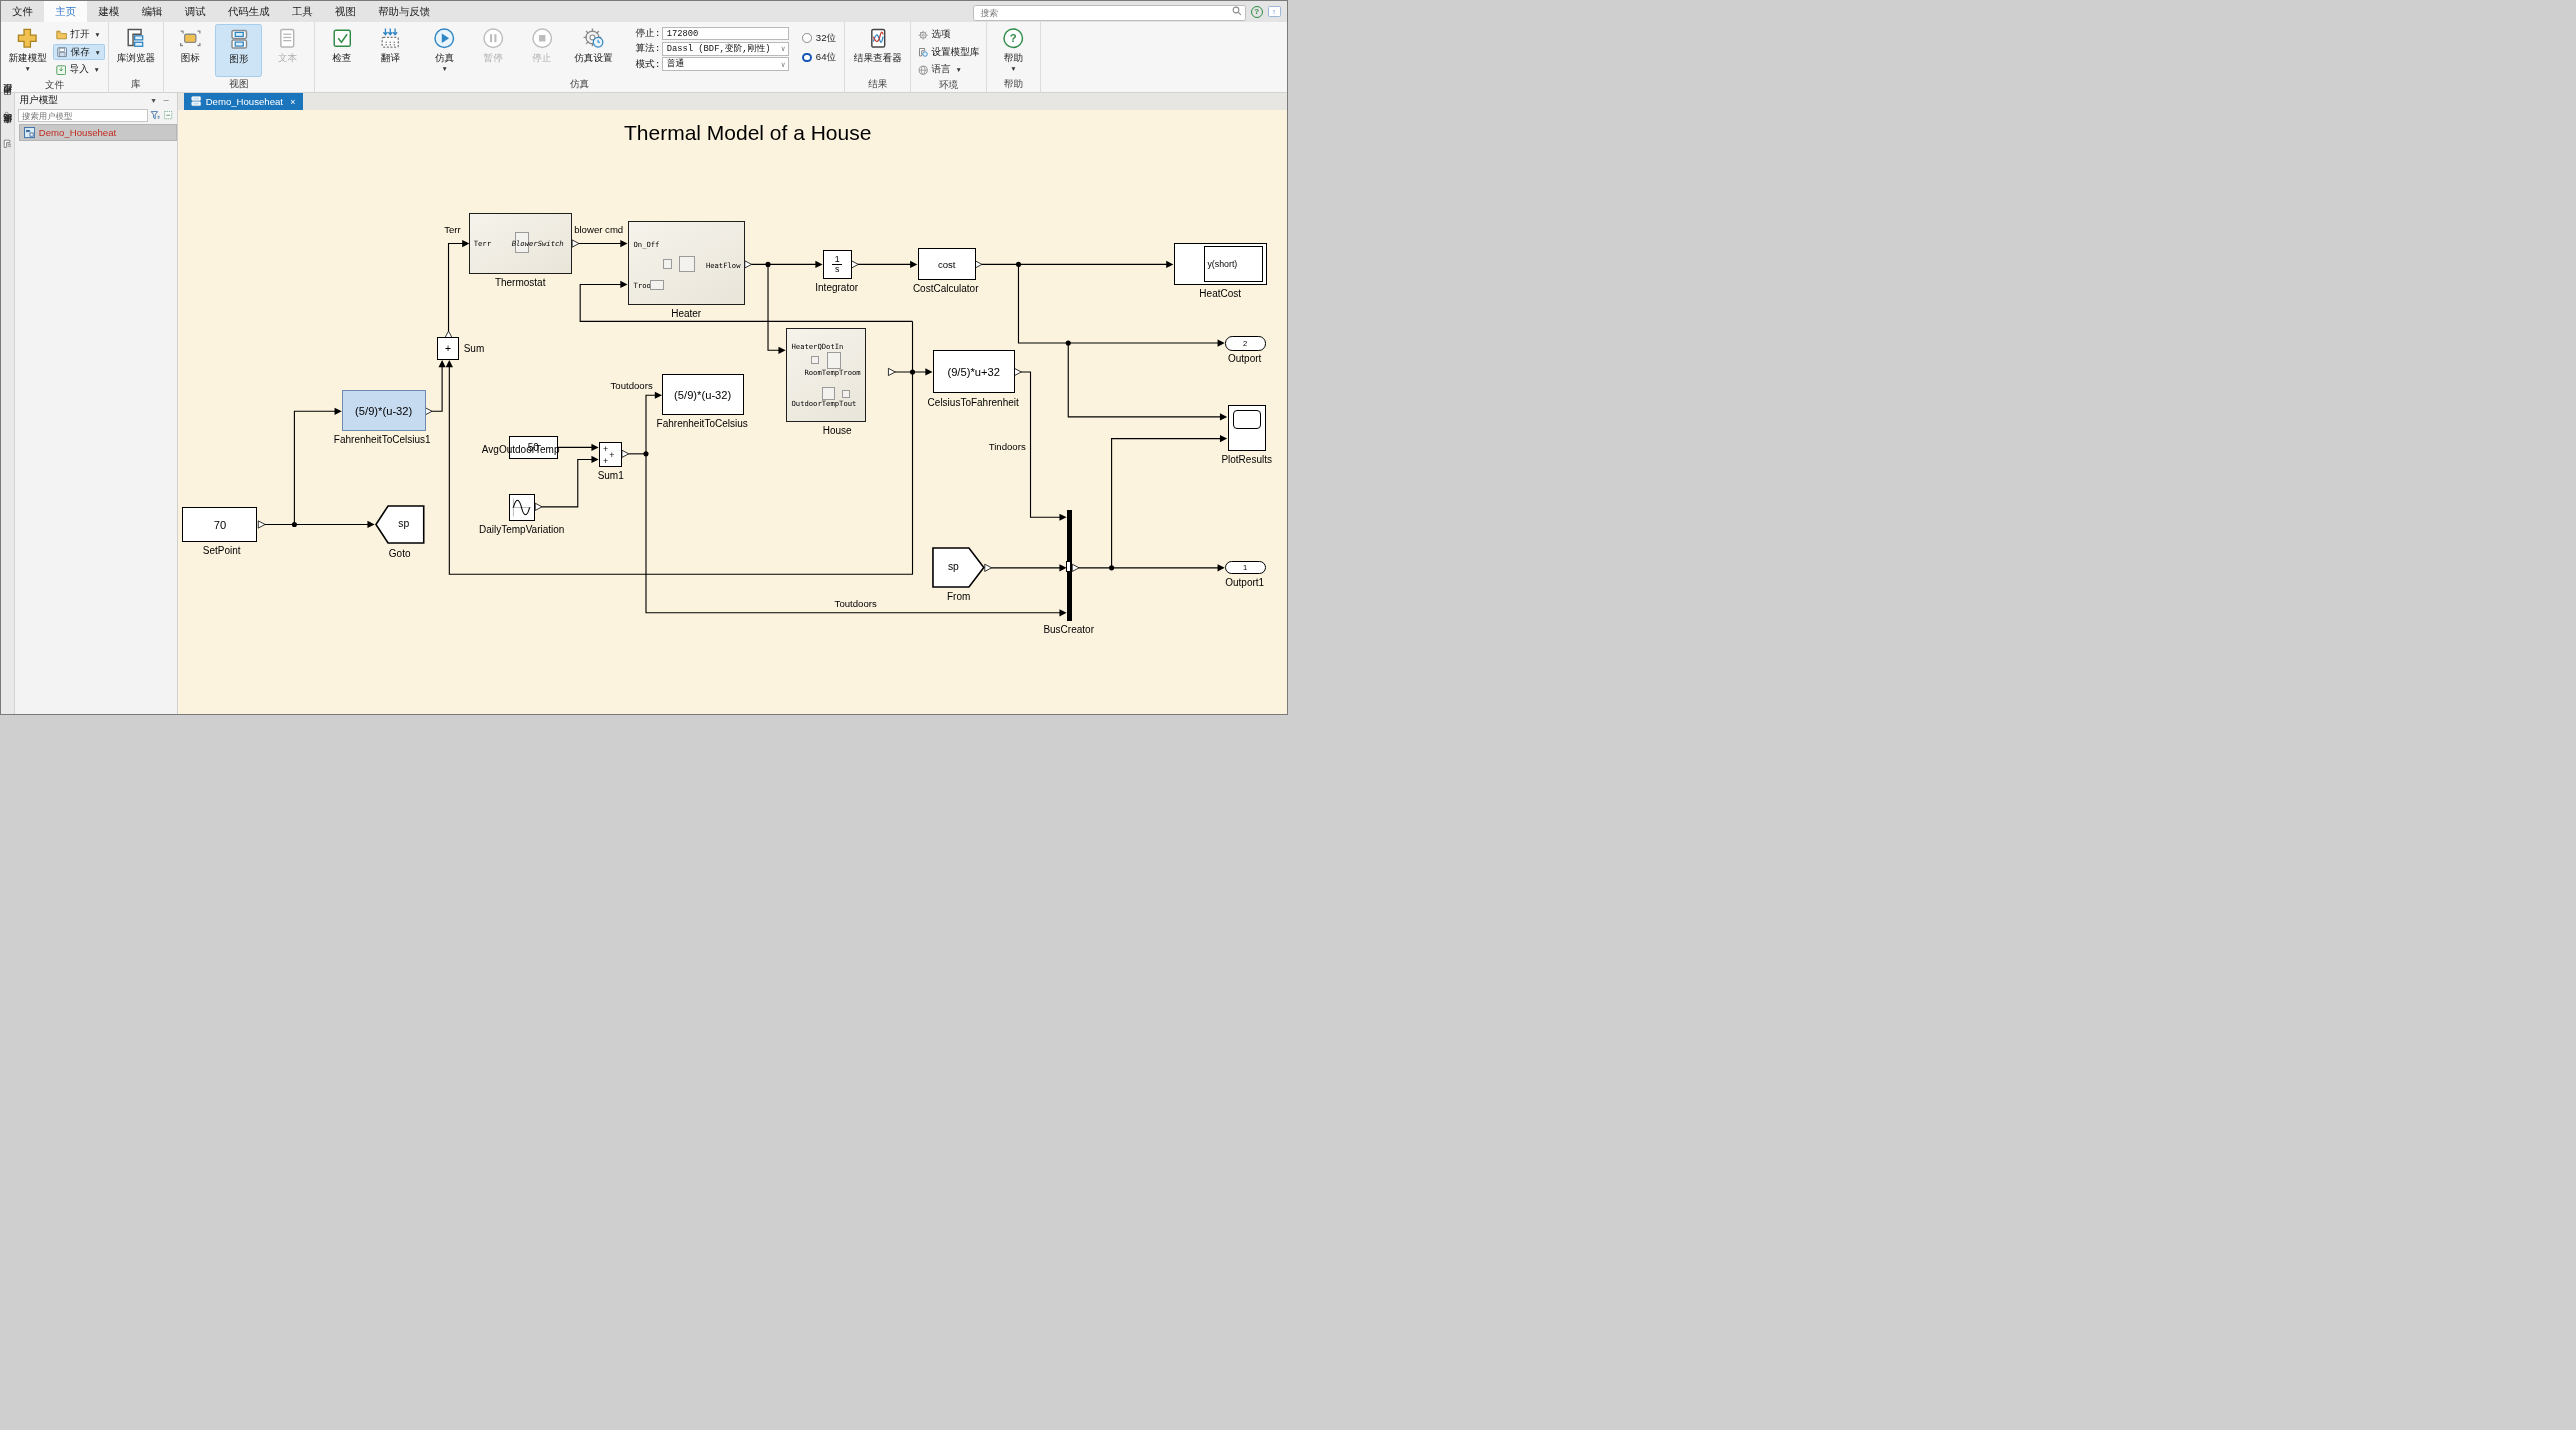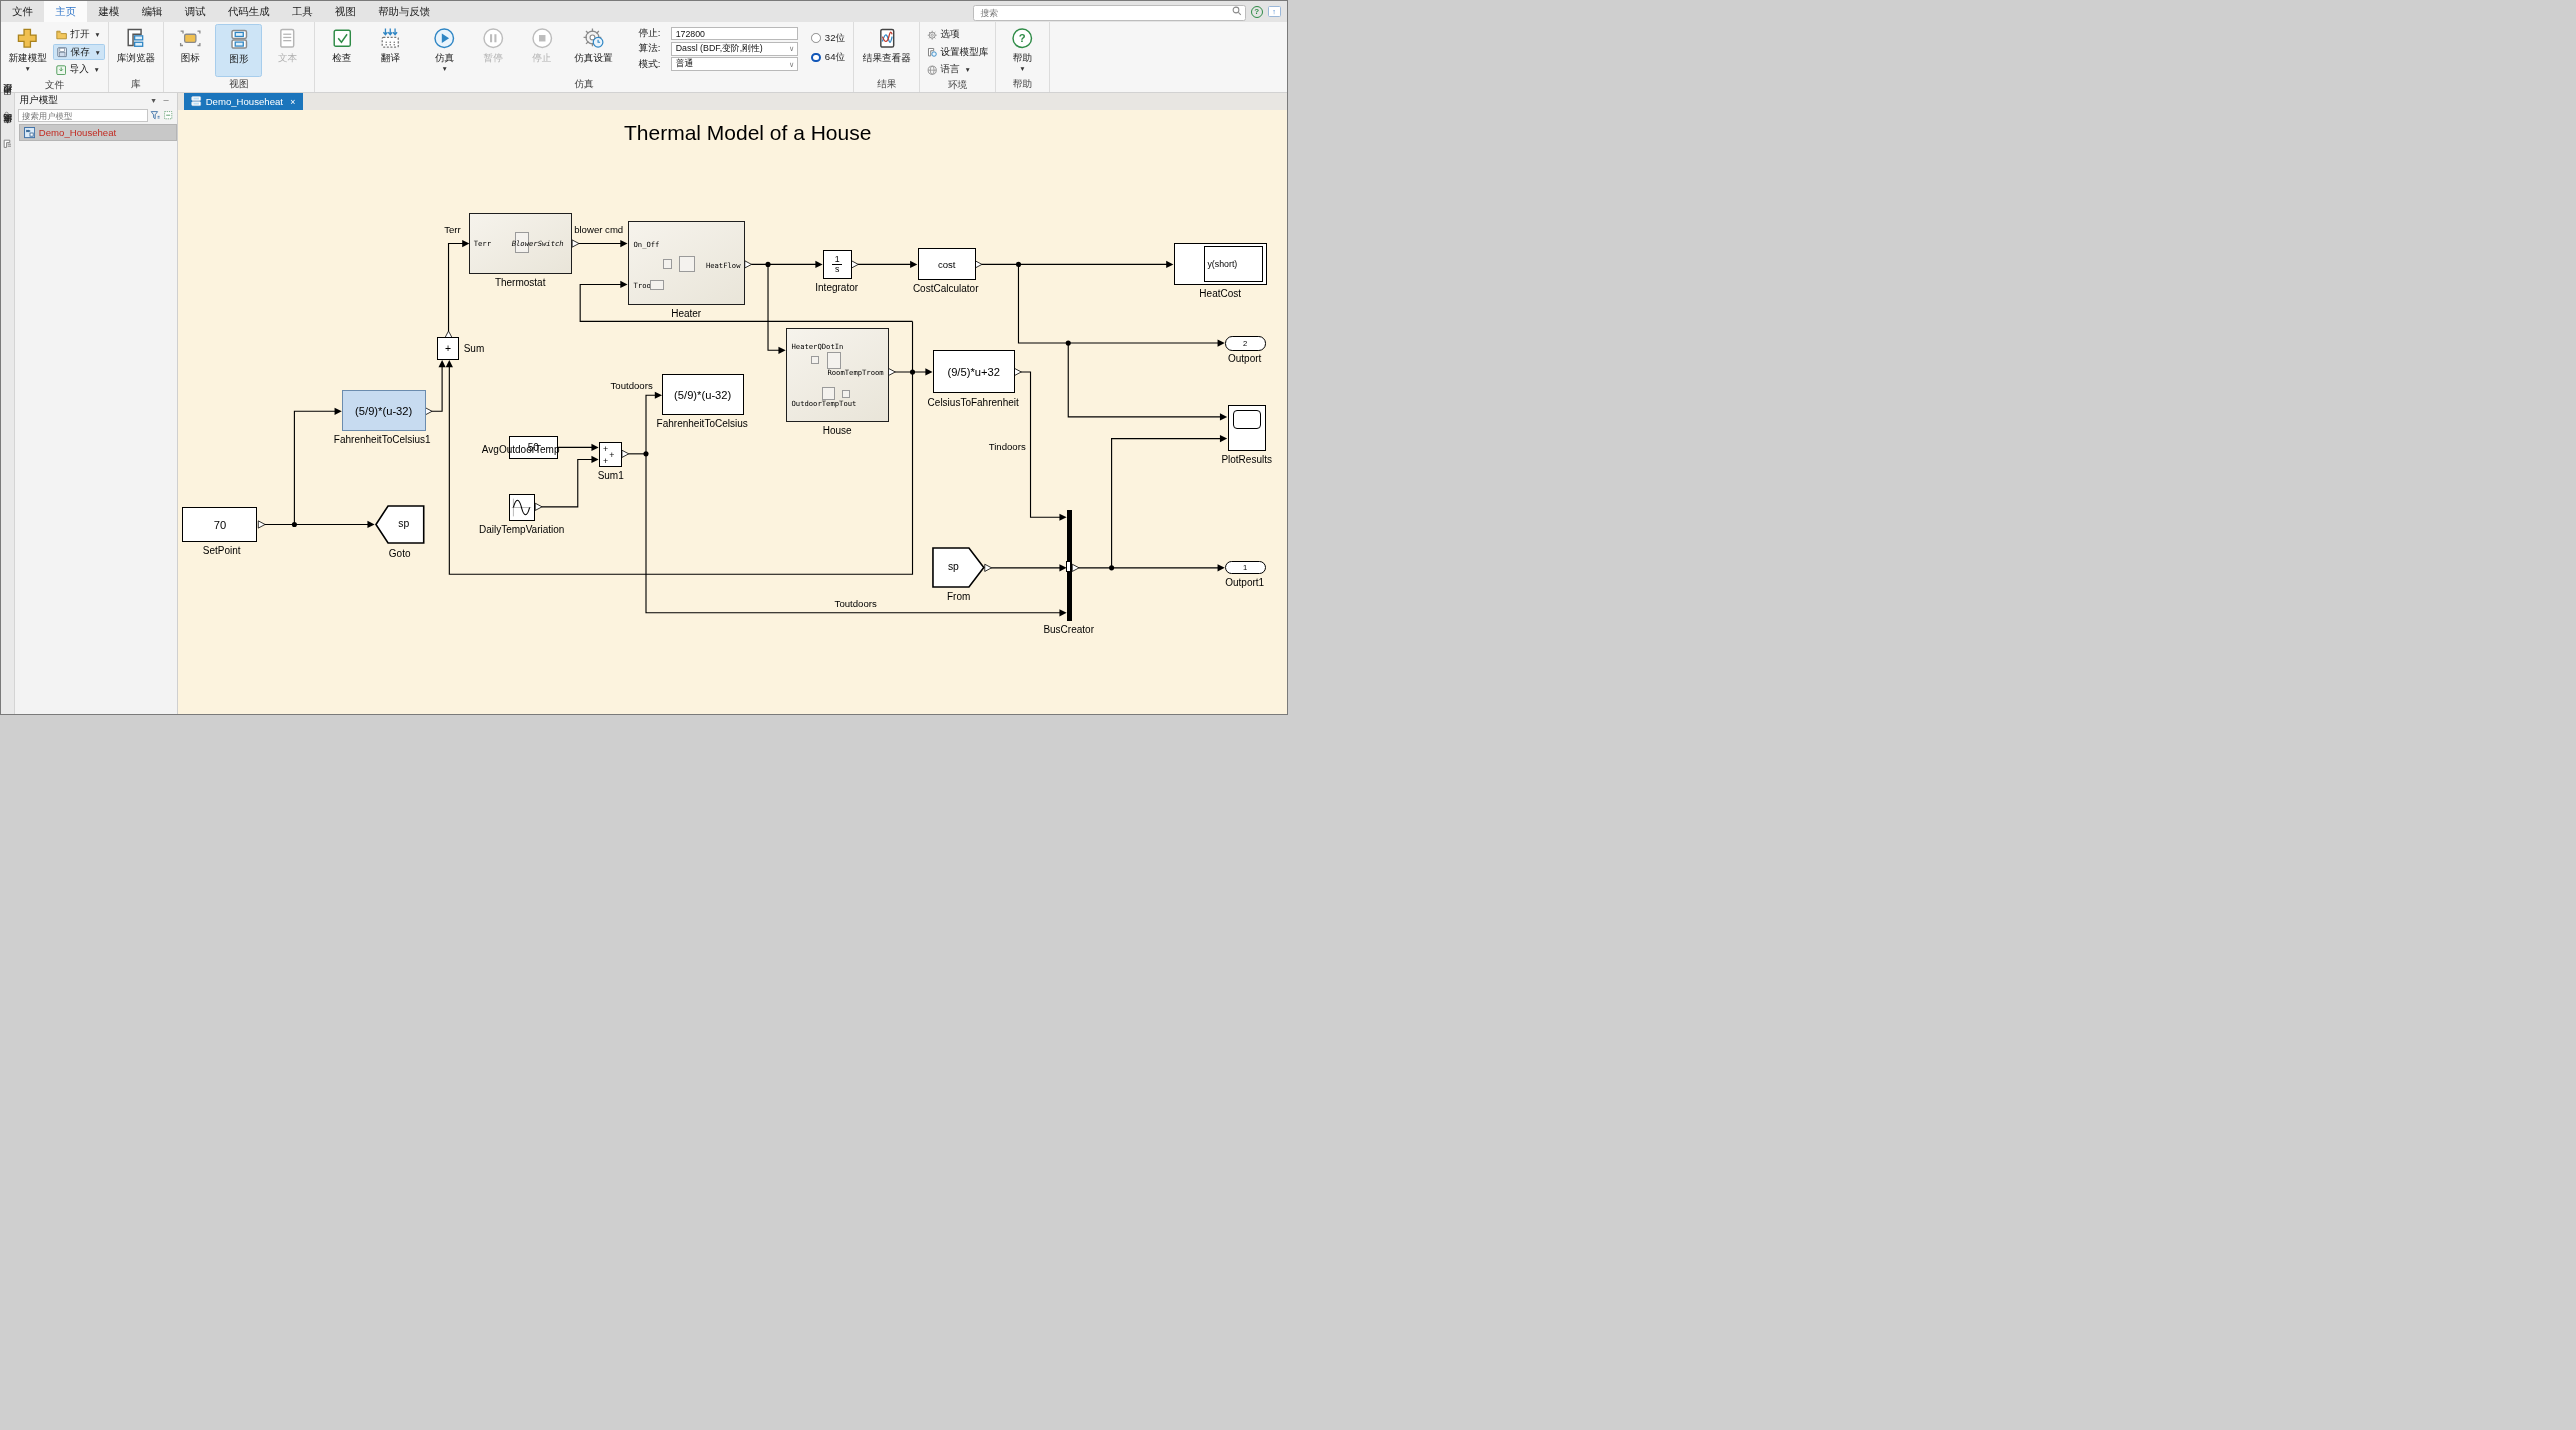--- a/index.html
+++ b/index.html
@@ -26,21 +26,21 @@
   .bigbtn{width:47px;height:53px;display:flex;flex-direction:column;align-items:center;justify-content:flex-start;padding-top:3.2px;border-radius:2.4px;cursor:default;}
   .bigbtn .txt{font-size:9.6px;color:#1a1a1a;margin-top:2.4px;white-space:nowrap;}
   .bigbtn .arr{font-size:6.4px;color:#333;margin-top:0.8px;}
   .bigbtn.selected{background:#cde4f6;border:0.8px solid #a7cdec;}
   .bigbtn.disabled .txt{color:#b0b0b0;}
   .smallrow{display:flex;align-items:center;height:16px;margin:0.8px 0;padding:0 3.2px;border-radius:1.6px;font-size:9.6px;color:#1a1a1a;gap:3.2px;white-space:nowrap;}
   .smallrow.hl{background:#cde4f6;border:0.8px solid #a7cdec;}
   .smallrow .arr{font-size:6.4px;color:#333;margin-left:1.6px;}
   .colstack{display:flex;flex-direction:column;justify-content:flex-start;padding-top:2.4px;}
   .field-col{display:flex;flex-direction:column;gap:1.6px;padding:3.2px 4.8px 0 6.4px;}
-  .frow{display:flex;align-items:center;gap:11px;}
+  .frow{display:flex;align-items:center;gap:2px;font-family:Liberation Mono, monospace;}
   .frow .flabel{width:27px;font-size:9.6px;color:#1a1a1a;text-align:right;white-space:nowrap;}
   .finput{width:127px;height:13.7px;border:0.8px solid #b9b9b9;background:#fff;font-size:8.8px;padding:0 3.2px;color:#111;display:flex;align-items:center;}
   .fsel{justify-content:space-between;}
   .fsel .chev{color:#777;font-size:7.2px;}
   .radio-col{display:flex;flex-direction:column;gap:6.4px;padding:8px 4.8px 0 6.4px;}
   .radio{display:flex;align-items:center;gap:4px;font-size:9.6px;color:#1a1a1a;}
   .rdot{width:9.6px;height:9.6px;border-radius:50%;border:0.8px solid #8a8a8a;background:#fff;}
   .rdot.on{border:2.8px solid #1257b8;}
   .vline{width:0.8px;background:#dcdcdc;margin:3.2px 1.6px;}
   .ic{display:block;}
@@ -562,21 +562,21 @@
         <div class="blk-label" style="left:831px;top:514px;width:120px;">BusCreator</div>
 
         <div class="blk" style="left:754px;top:437px;width:53px;height:41px;">
           <svg width="53" height="41" viewBox="0 0 66 51">
               <polygon points="1.2,1.2 46,1.2 64.5,25.5 46,49.8 1.2,49.8" fill="#fff" stroke="#000" stroke-width="2"></polygon>
             </svg>
           <span class="tagtxt" style="top:13.7px;left:-4.8px;">sp</span>
         </div>
         <div class="blk-label" style="left:727px;top:481px;width:108px;">From</div>
 
-        <div class="blk subsys" style="left:608px;top:218px;width:103px;height:94px;">
+        <div class="blk subsys" style="left:608px;top:218px;width:80px;height:94px;">
           <span class="port-txt" style="left:4.8px;top:13px;">HeaterQDotIn</span>
           <span class="port-txt" style="right:4px;top:39px;">RoomTempTroom</span>
           <span class="port-txt" style="left:4.8px;bottom:13px;">OutdoorTempTout</span>
           <div class="mini" style="left:40px;top:22.5px;width:14.5px;height:17.7px;"></div>
           <div class="mini" style="left:24px;top:27px;width:8px;height:8px;"></div>
           <div class="mini" style="left:35px;top:58px;width:13px;height:13px;"></div>
           <div class="mini" style="left:55px;top:61px;width:8px;height:8px;"></div>
         </div>
         <div class="blk-label" style="left:584px;top:315px;width:151px;">House</div>
 

